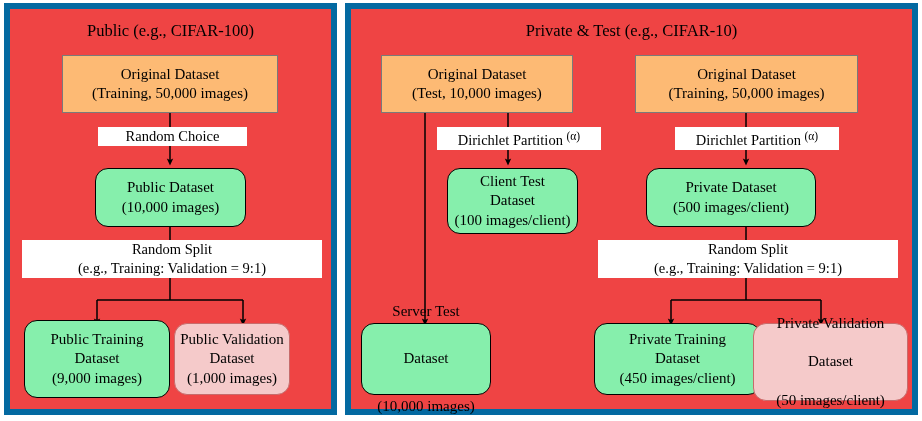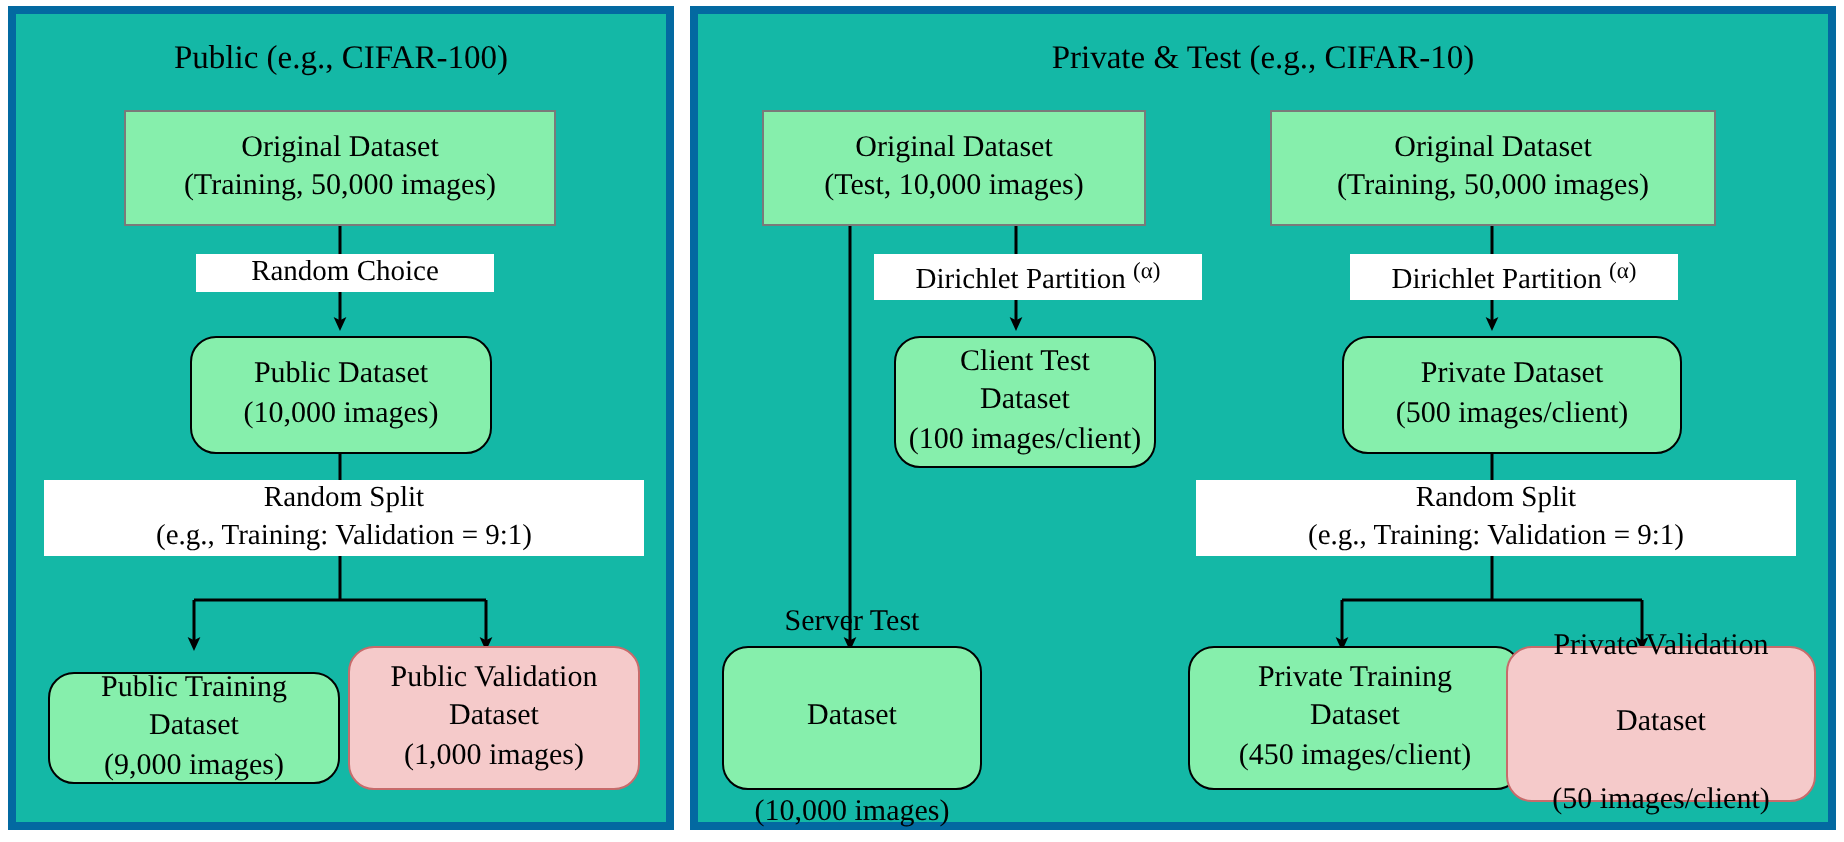--- a/index.html
+++ b/index.html
@@ -14,23 +14,23 @@
     color: #000000;
     overflow: hidden;
   }
   #canvas {
     position: relative;
     width: 922px;
     height: 421px;
   }
   .panel {
     position: absolute;
-    border: 4px solid #0369a1;
+    border: 6px solid #0369a1;
     box-sizing: border-box;
-    background: #14b8a6;
+    background: #ef4444;
   }
   #panel-public  { left: 4px;   top: 3px; width: 333px; height: 412px; }
   #panel-private { left: 345px; top: 3px; width: 573px; height: 412px; }
 
   .panel-title {
     position: absolute;
     left: 0;
     width: 100%;
     text-align: center;
     font-size: 16.5px;
@@ -48,21 +48,21 @@
     text-align: center;
     font-size: 15px;
     line-height: 19.5px;
     border: 1.4px solid #3b3b3b;
     background: #86efac;
     z-index: 3;
   }
   .node .line { display: block; white-space: nowrap; }
 
   .node.source {
-    background: #86efac;
+    background: #fdba74;
     border: 1.4px solid #7a7a7a;
     border-radius: 0;
   }
   .node.rounded {
     border-radius: 13px;
     border-color: #000000;
   }
   .node.validation {
     background: #f5caca;
     border-color: #c76b6b;
@@ -155,27 +155,27 @@
     <span class="line">(10,000 images)</span>
   </div>
 
   <div class="edge-label" style="left:22px; top:240px; width:296px;">
     <div>Random Split</div>
     <div>
       <span>(e.g., Training: </span><span class="red">Validation</span><span> = 9:</span><span class="red">1</span><span>)</span>
     </div>
   </div>
 
-  <div class="node rounded" style="left:24px; top:336px; width:146px; height:56px;">
+  <div class="node rounded" style="left:24px; top:320px; width:146px; height:78px;">
     <span class="line">Public Training</span>
     <span class="line">Dataset</span>
     <span class="line">(9,000 images)</span>
   </div>
 
-  <div class="node rounded validation" style="left:174px; top:323px; width:146px; height:72px;">
+  <div class="node rounded validation" style="left:174px; top:323px; width:116px; height:72px;">
     <span class="line">Public Validation</span>
     <span class="line">Dataset</span>
     <span class="line">(1,000 images)</span>
   </div>
 
   <div class="panel" id="panel-private">
     <div class="panel-title" style="top: 12px;">Private &amp; Test (e.g., CIFAR-10)</div>
   </div>
 
   <div class="node source" style="left:381px; top:55px; width:192px; height:58px;">
@@ -195,21 +195,21 @@
   <div class="edge-label" style="left:675px; top:127px; width:160px;">
     <span>Dirichlet Partition </span><span class="alpha">(α)</span>
   </div>
 
   <div class="node rounded" style="left:447px; top:168px; width:131px; height:66px;">
     <span class="line">Client Test</span>
     <span class="line">Dataset</span>
     <span class="line">(100 images/client)</span>
   </div>
 
-  <div class="node rounded" style="left:671px; top:168px; width:170px; height:59px;">
+  <div class="node rounded" style="left:646px; top:168px; width:170px; height:59px;">
     <span class="line">Private Dataset</span>
     <span class="line">(500 images/client)</span>
   </div>
 
   <div class="edge-label" style="left:598px; top:240px; width:296px;">
     <div>Random Split</div>
     <div>
       <span>(e.g., Training: </span><span class="red">Validation</span><span> = 9:</span><span class="red">1</span><span>)</span>
     </div>
   </div>

